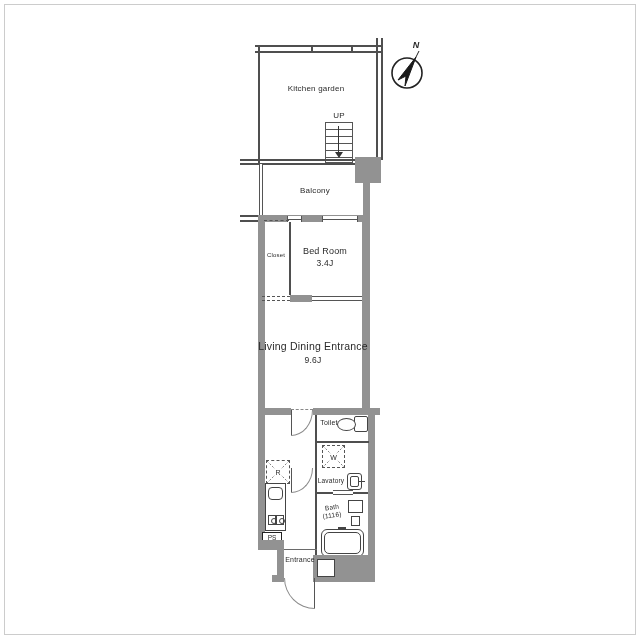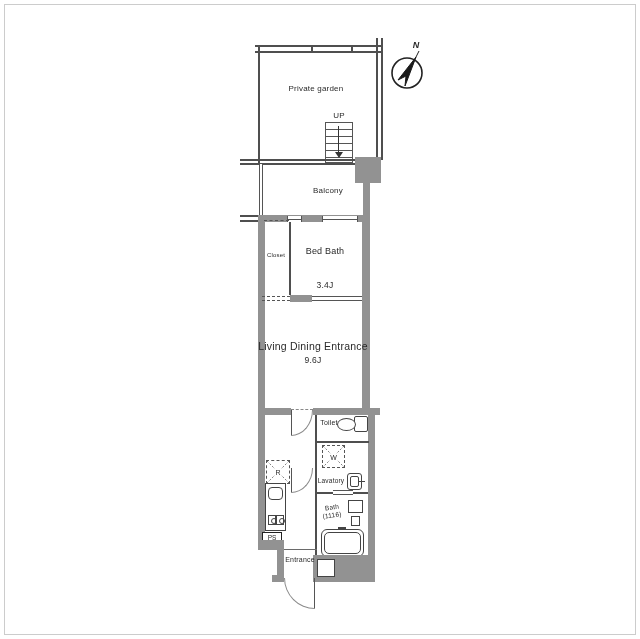--- a/index.html
+++ b/index.html
@@ -36,59 +36,59 @@
 
   <div class="ln" style="left:255px;top:45px;width:126px;height:1.5px;"></div>
   <div class="ln" style="left:255px;top:51px;width:126px;height:1.5px;"></div>
   <div class="ln" style="left:258px;top:45px;width:1.5px;height:8px;"></div>
   <div class="ln" style="left:311px;top:45px;width:1.5px;height:8px;"></div>
   <div class="ln" style="left:351px;top:45px;width:1.5px;height:8px;"></div>
   <div class="ln" style="left:376px;top:45px;width:1.5px;height:8px;"></div>
   <div class="ln" style="left:258px;top:46px;width:1.5px;height:118px;"></div>
   <div class="ln" style="left:376px;top:38px;width:1.5px;height:122px;"></div>
   <div class="ln" style="left:381px;top:38px;width:1.5px;height:122px;"></div>
-  <div class="lbl" style="left:316px;top:89px;font-size:8px;">Private garden</div>
+  <div class="lbl" style="left:316px;top:89px;font-size:8px;">Kitchen garden</div>
 
   <div class="lbl" style="left:339px;top:116px;font-size:8px;">UP</div>
   <div class="stairs"></div>
   <div class="ln" style="left:338px;top:126px;width:1px;height:26px;background:#333;"></div>
   <div style="position:absolute;left:335px;top:152px;width:0;height:0;border-left:4px solid transparent;border-right:4px solid transparent;border-top:6px solid #333;"></div>
 
   <svg style="left:388px;top:50px;" width="40" height="46" viewBox="0 0 40 46">
     <circle cx="19" cy="23" r="15" fill="none" stroke="#222" stroke-width="1.6"></circle>
     <polygon points="28,7 10,30 18,26 17,36" fill="#1a1a1a" stroke="#1a1a1a" stroke-width="1"></polygon>
     <line x1="28" y1="7" x2="31" y2="1" stroke="#222" stroke-width="1"></line>
   </svg>
   <div class="lbl" style="left:416px;top:46px;font-size:9px;font-style:italic;font-weight:bold;">N</div>
 
   <div class="ln" style="left:240px;top:159px;width:115px;height:1.5px;"></div>
   <div class="ln" style="left:240px;top:163px;width:115px;height:1.5px;"></div>
   <div class="wall" style="left:355px;top:157px;width:26px;height:26px;"></div>
   <div style="position:absolute;left:259px;top:164px;width:4px;height:52px;background:#fff;border-left:1px solid #555;border-right:1px solid #555;box-sizing:border-box;"></div>
   <div class="wall" style="left:363px;top:183px;width:7px;height:33px;"></div>
-  <div class="lbl" style="left:328px;top:191px;font-size:8px;">Balcony</div>
+  <div class="lbl" style="left:315px;top:191px;font-size:8px;">Balcony</div>
 
   <div class="wall" style="left:258px;top:215px;width:112px;height:7px;"></div>
   <div class="ln" style="left:240px;top:215px;width:18px;height:1.5px;"></div>
   <div class="ln" style="left:240px;top:220px;width:18px;height:1.5px;"></div>
   <div class="window" style="left:287px;top:215.5px;width:15px;height:6px;">
       <div class="mid"></div>
     </div>
   <div class="window" style="left:322px;top:215.5px;width:36px;height:6px;">
       <div class="mid"></div>
     </div>
   <div class="wall" style="left:258px;top:215px;width:7px;height:327px;"></div>
   <div class="wall" style="left:362px;top:215px;width:8px;height:200px;"></div>
   <div class="wall" style="left:368px;top:408px;width:7px;height:174px;"></div>
 
   <div style="position:absolute;left:264px;top:220px;width:25px;height:0;border-top:1.5px dashed #555;"></div>
   <div class="thinln" style="left:289px;top:222px;width:1.5px;height:73px;background:#4f4f4f;"></div>
   <div class="lbl" style="left:276px;top:255px;font-size:6px;">Closet</div>
-  <div class="lbl" style="left:325px;top:252px;font-size:9px;">Bed Bath</div>
-  <div class="lbl" style="left:325px;top:264px;font-size:8.5px;margin-top:22px;">3.4J</div>
+  <div class="lbl" style="left:325px;top:252px;font-size:9px;">Bed Room</div>
+  <div class="lbl" style="left:325px;top:264px;font-size:8.5px;">3.4J</div>
 
   <div style="position:absolute;left:262px;top:296px;width:28px;height:0;border-top:1.5px dashed #555;"></div>
   <div style="position:absolute;left:262px;top:300px;width:28px;height:0;border-top:1.5px dashed #555;"></div>
   <div class="wall" style="left:290px;top:295px;width:22px;height:7px;"></div>
   <div class="slide" style="left:312px;top:296px;width:50px;height:5px;"></div>
 
   <div class="lbl" style="left:313px;top:347px;font-size:10.5px;">Living Dining Entrance</div>
   <div class="lbl" style="left:313px;top:361px;font-size:8.5px;">9.6J</div>
   <div class="wall" style="left:258px;top:408px;width:33px;height:7px;"></div>
   <div class="wall" style="left:313px;top:408px;width:67px;height:7px;"></div>

